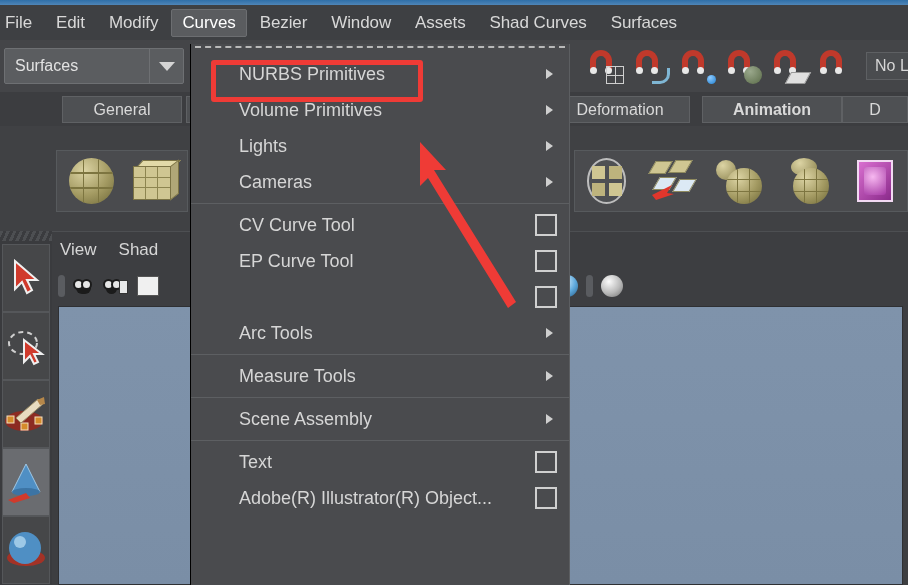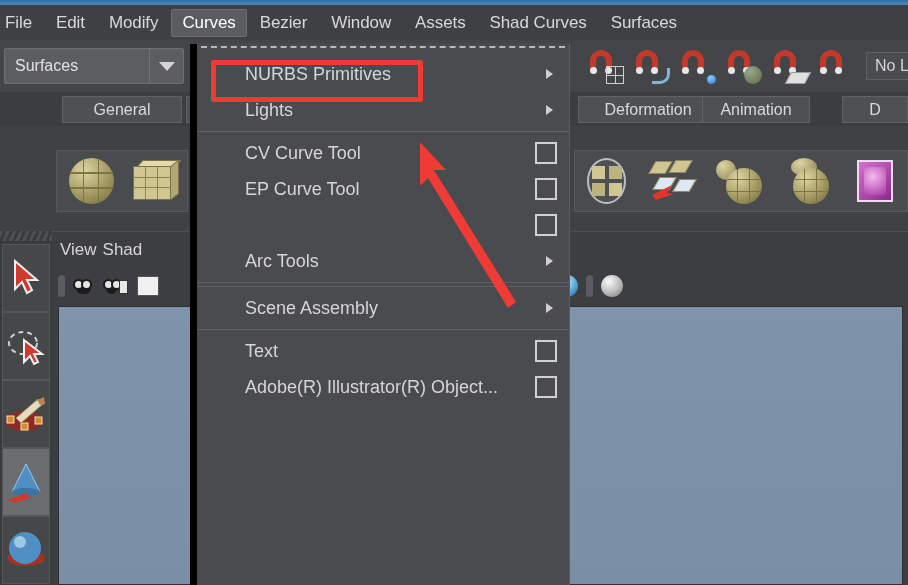--- a/index.html
+++ b/index.html
@@ -219,21 +219,21 @@
 
   
   .viewport-panel {
     position: absolute; left: 52px; top: 231px;
     width: 856px; height: 354px;
     background: #3d3e41;
     border-top: 1px solid #4d4f52;
   }
   .vp-menu {
     position: absolute; left: 60px; top: 240px;
-    display: flex; align-items: center; gap: 6px;
+    display: flex; align-items: center; gap: 22px;
     color: #d6d6d6; font-size: 17px;
   }
   .vp-iconbar {
     position: absolute; left: 58px; top: 272px;
     display: flex; align-items: center; gap: 8px;
   }
   .vp-canvas {
     position: absolute; left: 58px; top: 306px;
     width: 845px; height: 279px;
     background: linear-gradient(#7f93ab, #7a8ea6);
@@ -301,21 +301,21 @@
     display: flex; align-items: center; justify-content: center;
   }
   .tb-btn.sel { background: #6a6c70; }
   .cursor-svg { display: block; }
 
   
   .dropdown {
     position: absolute; left: 190px; top: 44px;
     width: 380px; height: 541px;
     background: #4a4b4e;
-    border-left: 7px solid #000000;
+    border-left: 1px solid #000000;
     border-right: 1px solid #5c5e61;
     z-index: 40;
   }
   .tearoff {
     height: 10px; margin: 2px 4px 0 4px;
     border-top: 2px dashed #b9b9b9;
   }
   .dd-item {
     position: relative;
     height: 36px;
@@ -432,22 +432,22 @@
     </div>
   </div>
 
   <div class="nolive">No L</div>
 
   <div class="tabrow"></div>
   <div class="shelf-tab" style="left:62px;width:120px;">General</div>
   <div class="shelf-tab" style="left:186px;width:120px;">Curves</div>
   <div class="shelf-tab" style="left:310px;width:120px;">Surfaces</div>
   <div class="shelf-tab" style="left:434px;width:120px;">Polygons</div>
-  <div class="shelf-tab" style="left:578px;width:140px;">Deformation</div>
-  <div class="shelf-tab" style="left:702px;width:108px;">Animation</div>
+  <div class="shelf-tab" style="left:550px;width:140px;">Deformation</div>
+  <div class="shelf-tab" style="left:702px;width:140px;font-weight:bold;">Animation</div>
   <div class="shelf-tab" style="left:842px;width:66px;">D</div>
 
   <div class="iconrow"></div>
 
   <div class="shelf-frame" style="left:56px;width:132px;">
     <div class="shelf-icons">
       <div class="nurbs-sphere"></div>
       <div class="nurbs-cube">
         <div class="top"></div>
           <div class="side"></div>
@@ -566,23 +566,31 @@
   <div class="vp-canvas"></div>
 
   <div class="dropdown">
     <div class="tearoff"></div>
 
     <div class="dd-item">
       <span>NURBS Primitives</span>
       <span class="sub-arrow"></span>
     </div>
     <div class="dd-item">
+      <span>Volume Primitives</span>
+      <span class="sub-arrow"></span>
+    </div>
+    <div class="dd-item">
       <span>Lights</span>
       <span class="sub-arrow"></span>
     </div>
+    <div class="dd-item">
+      <span>Cameras</span>
+      <span class="sub-arrow"></span>
+    </div>
 
     <div class="dd-sep"></div>
 
     <div class="dd-item">
       <span>CV Curve Tool</span>
       <span class="opt-box"></span>
     </div>
     <div class="dd-item">
       <span>EP Curve Tool</span>
       <span class="opt-box"></span>
@@ -590,20 +598,24 @@
     <div class="dd-item">
       <span class="opt-box"></span>
     </div>
     <div class="dd-item">
       <span>Arc Tools</span>
       <span class="sub-arrow"></span>
     </div>
 
     <div class="dd-sep"></div>
 
+    <div class="dd-item">
+      <span>Measure Tools</span>
+      <span class="sub-arrow"></span>
+    </div>
 
     <div class="dd-sep"></div>
 
     <div class="dd-item">
       <span>Scene Assembly</span>
       <span class="sub-arrow"></span>
     </div>
 
     <div class="dd-sep"></div>
 

